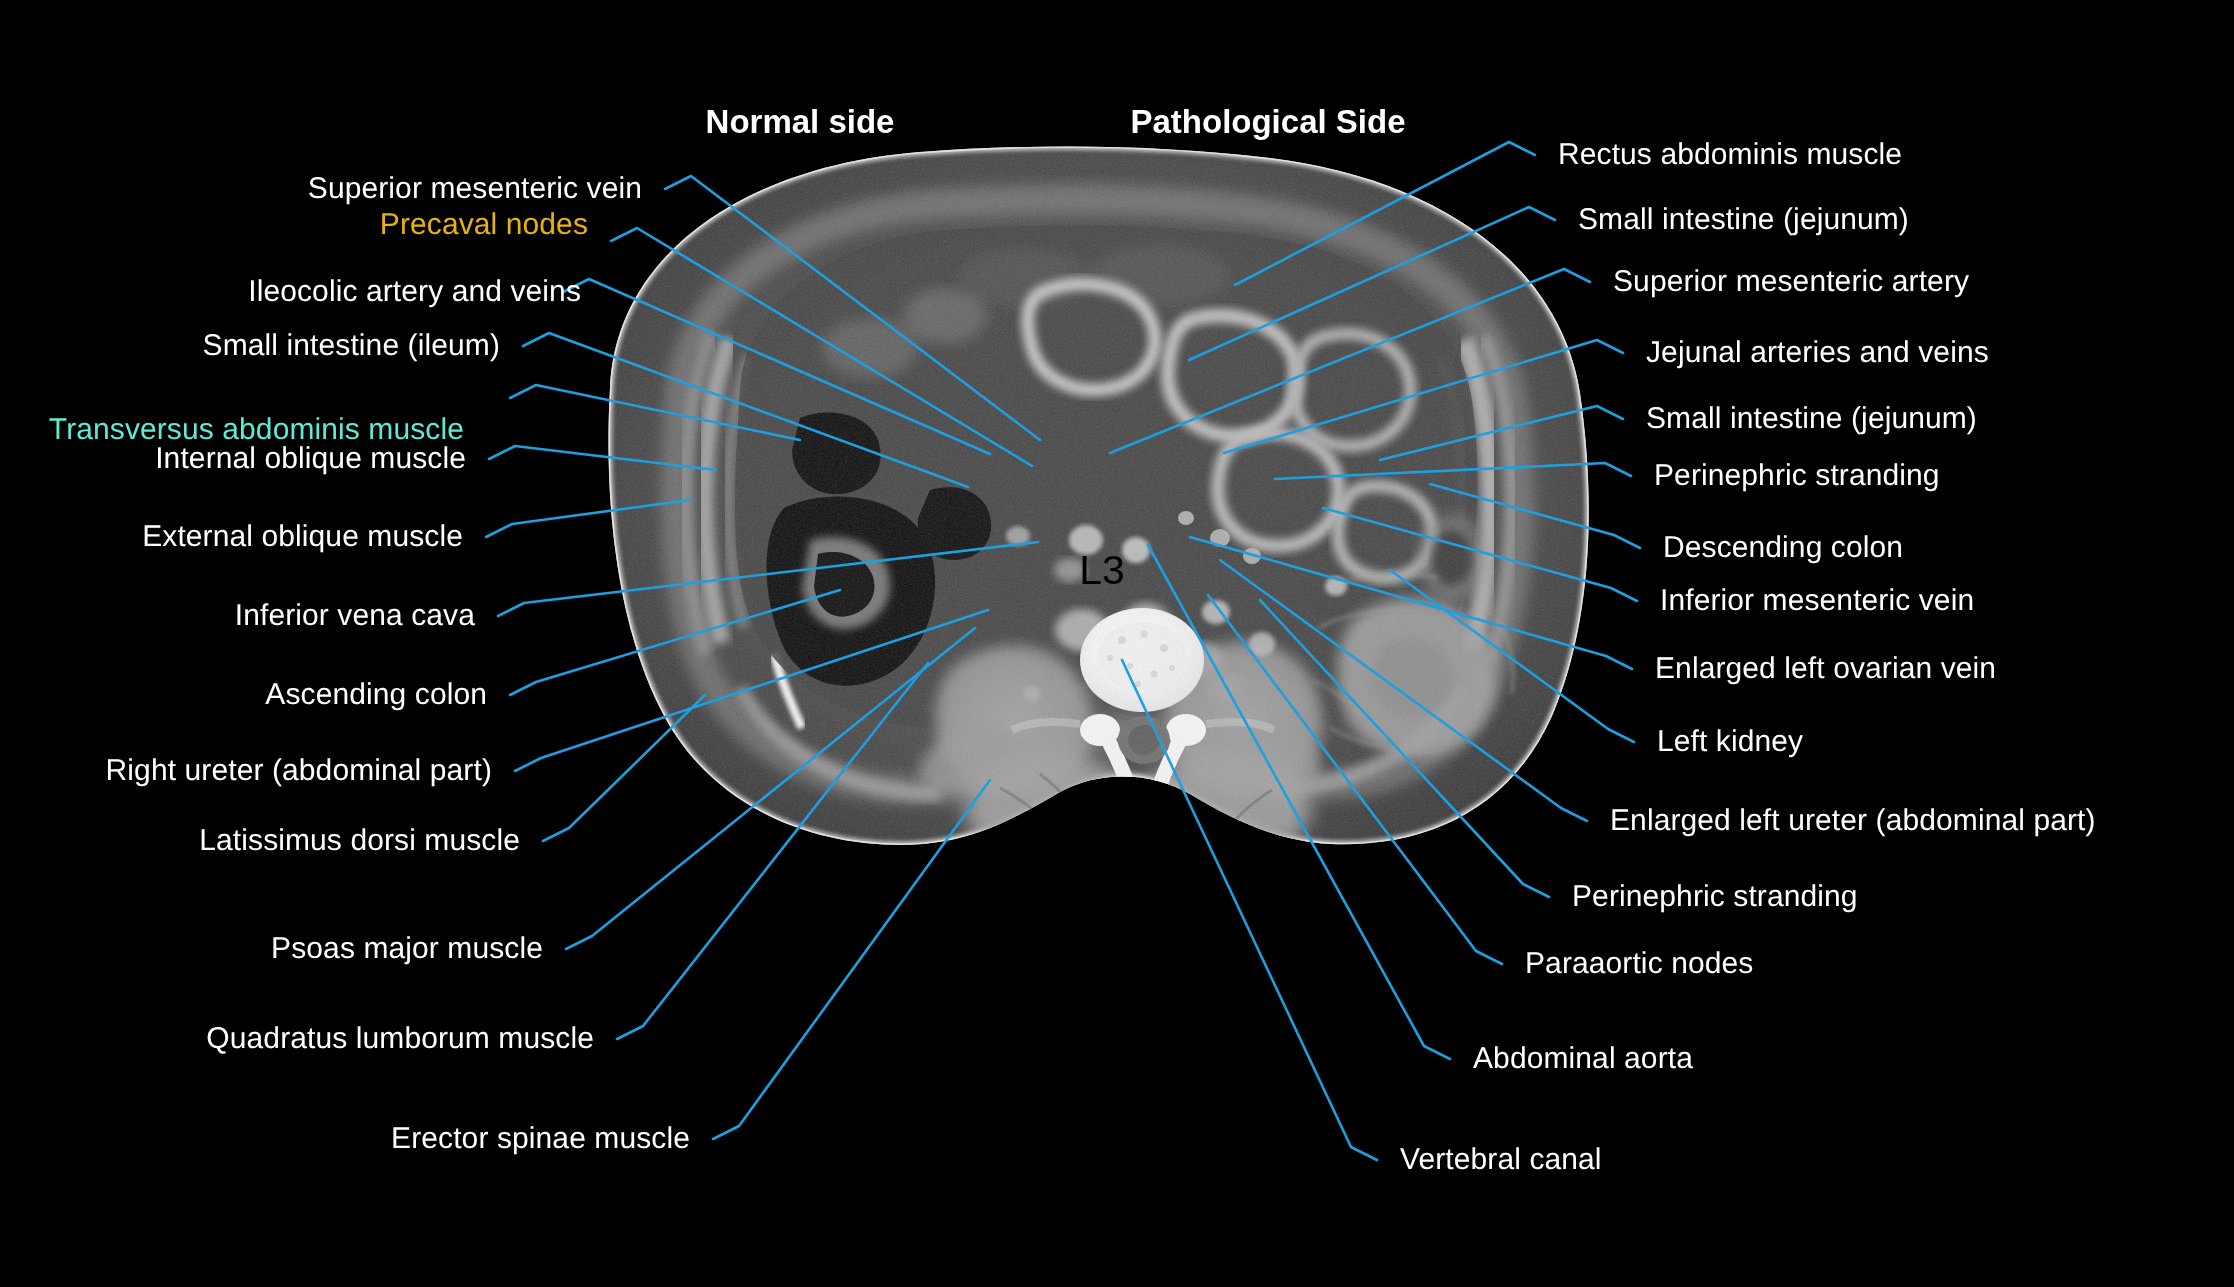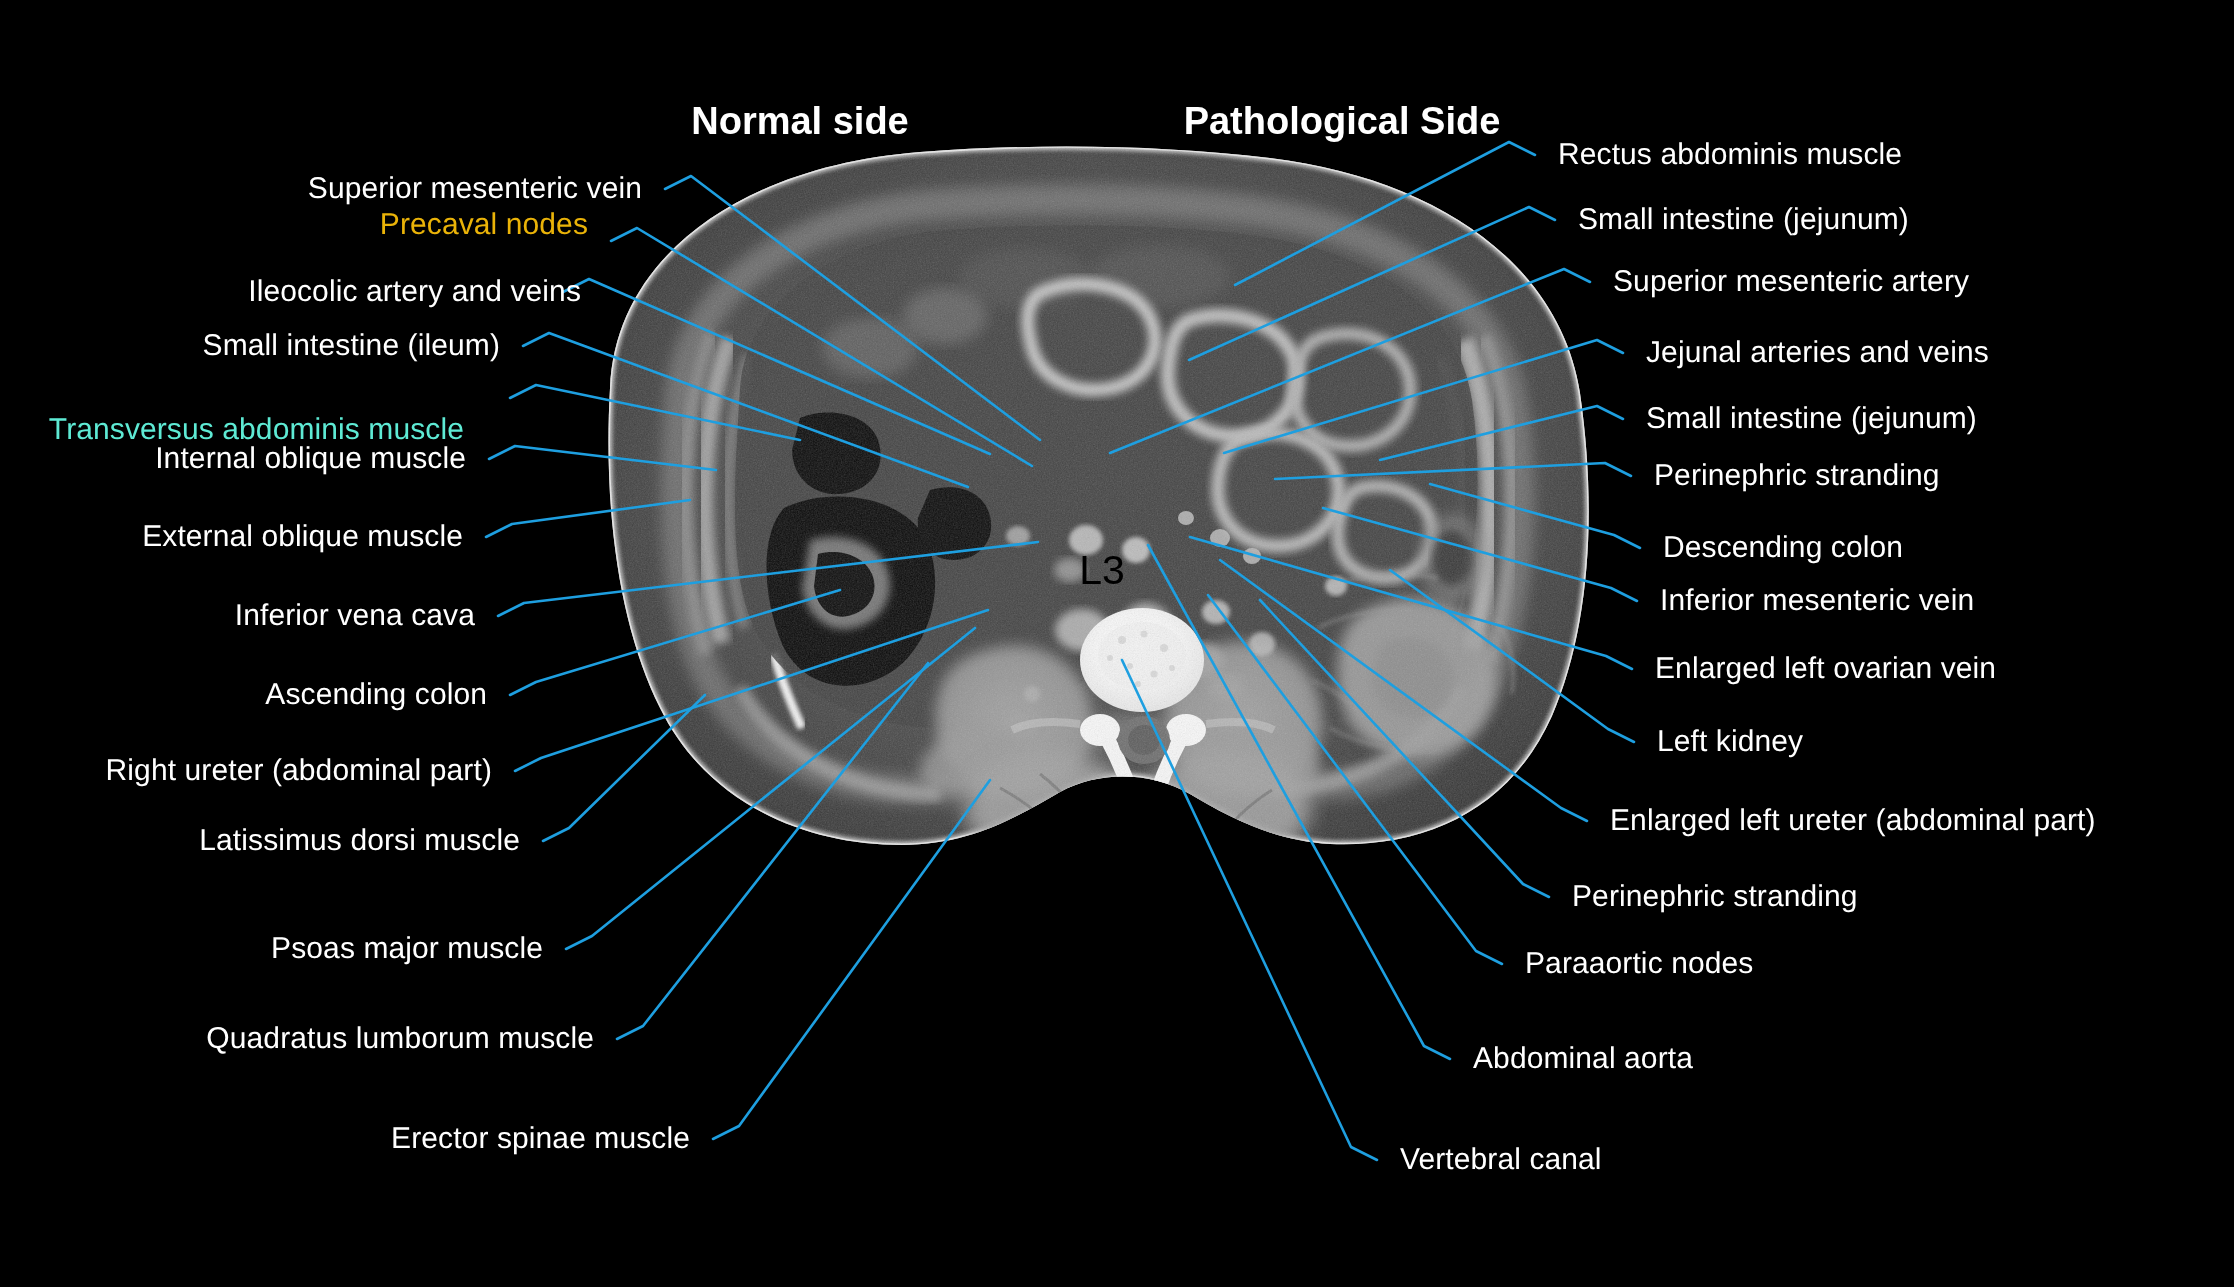--- a/index.html
+++ b/index.html
@@ -21,21 +21,21 @@
   
   .lbl{
     position:absolute;white-space:nowrap;color:#ffffff;
     font-size:30px;line-height:30px;letter-spacing:.1px;
     text-rendering:geometricPrecision;
   }
   .lbl.left{text-align:right;transform:translate(-100%,-50%);}
   .lbl.right{text-align:left;transform:translate(0,-50%);}
   .hdr{
     position:absolute;white-space:nowrap;color:#ffffff;
-    font-size:38px;line-height:33px;font-weight:bold;
+    font-size:33px;line-height:33px;font-weight:bold;
     transform:translate(-50%,-50%);
   }
   #vert-marker{
     position:absolute;color:#0a0a0a;font-size:41px;line-height:31px;
     font-weight:400;transform:translate(-50%,-50%);
     font-family:"Liberation Sans","DejaVu Sans",sans-serif;
   }
 </style>
 </head>
 <body>
@@ -308,21 +308,21 @@
         <path d="M1634,742 L1608,729 L1390,570" stroke="#1e9fe0" fill="none"></path>
         <path d="M1587,821 L1561,808 L1220,560" stroke="#1e9fe0" fill="none"></path>
         <path d="M1549,897 L1523,884 L1260,600" stroke="#1e9fe0" fill="none"></path>
         <path d="M1502,964 L1476,951 L1208,595" stroke="#1e9fe0" fill="none"></path>
         <path d="M1450,1059 L1424,1046 L1148,545" stroke="#1e9fe0" fill="none"></path>
         <path d="M1377,1160 L1351,1147 L1122,660" stroke="#1e9fe0" fill="none"></path>
       </g>
   </svg>
 
   <div class="hdr" style="left:800px;top:121px;">Normal side</div>
-  <div class="hdr" style="left:1342px;top:121px;">Pathological Side</div>
+  <div class="hdr" style="left:1268px;top:121px;">Pathological Side</div>
 
   <div id="vert-marker" style="left: 1102px; top: 570px; color: rgb(0, 0, 0);">L3</div>
 
   <div id="label-layer">
       <div class="lbl left" style="left: 642px; top: 189px; color: rgb(255, 255, 255); text-align: center;">Superior mesenteric vein</div>
       <div class="lbl left" style="left: 588px; top: 225px; color: #eab308;">Precaval nodes</div>
       <div class="lbl left" style="left: 540px; top: 292px; color: rgb(255, 255, 255); margin-left: 41px;">Ileocolic artery and veins</div>
       <div class="lbl left" style="left: 500px; top: 346px; color: rgb(255, 255, 255);">Small intestine (ileum)</div>
       <div class="lbl left" style="left: 464px; top: 398px; color: #5eead4; margin-top: 32px;">Transversus abdominis muscle</div>
       <div class="lbl left" style="left: 466px; top: 459px; color: rgb(255, 255, 255);">Internal oblique muscle</div>

